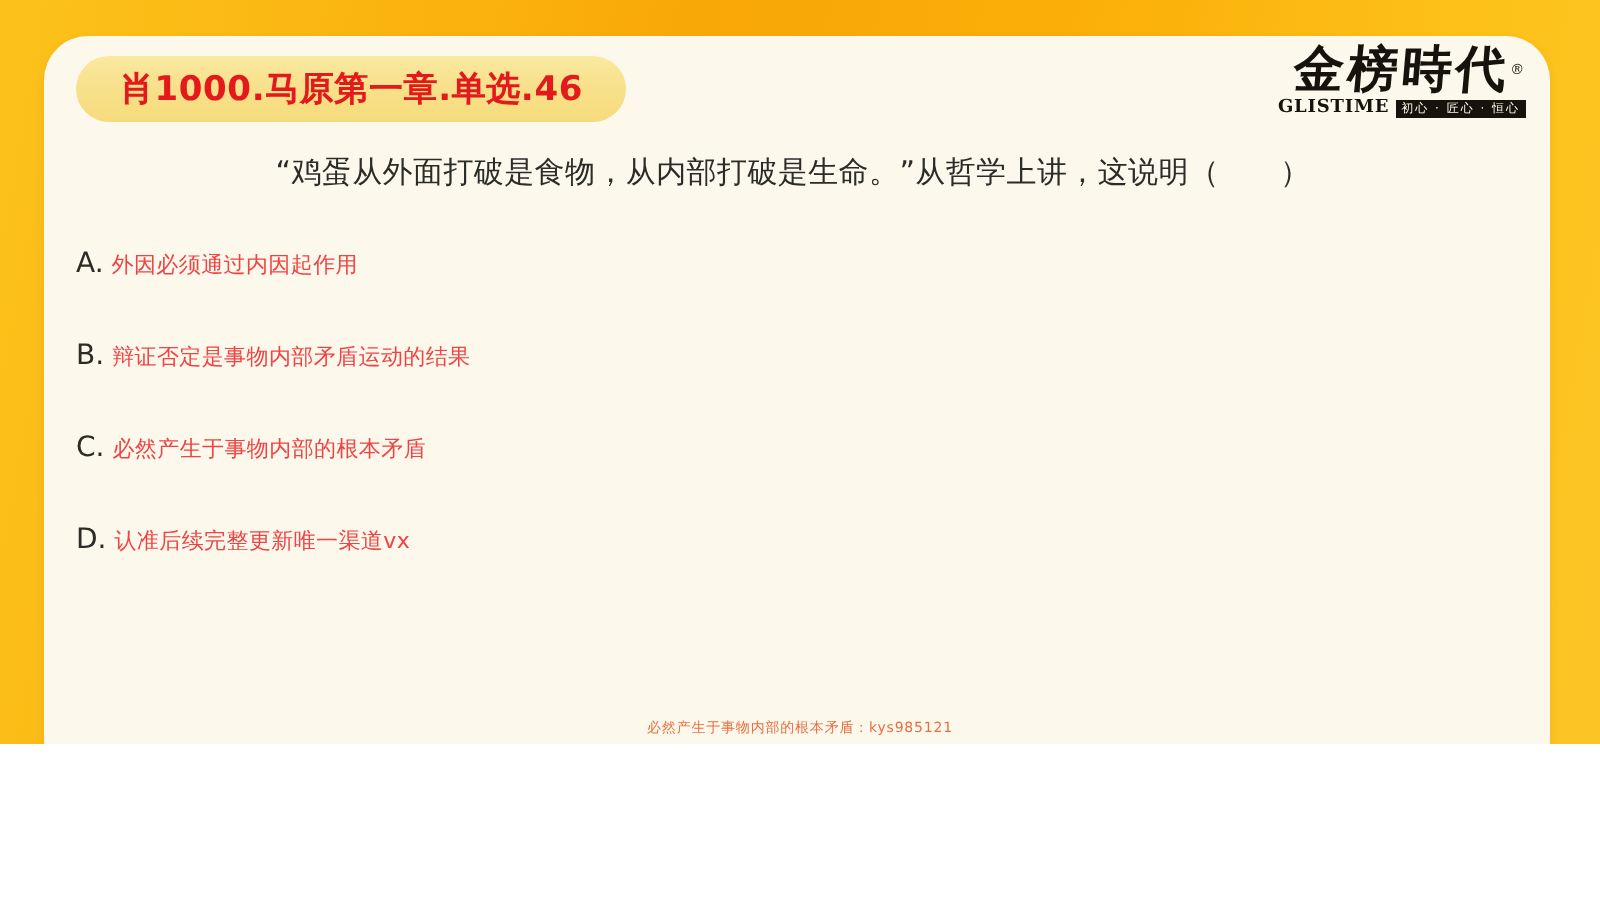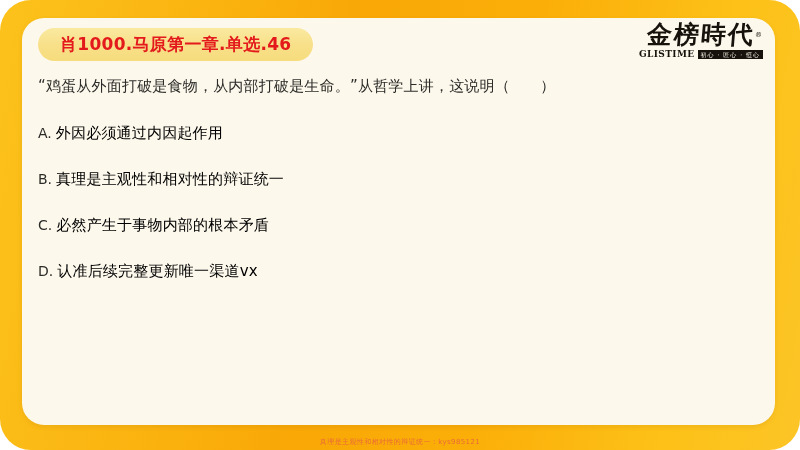--- a/index.html
+++ b/index.html
@@ -10,30 +10,29 @@
     width: 800px;
     height: 450px;
     overflow: hidden;
     font-family: "Liberation Sans", "DejaVu Sans", sans-serif;
   }
 
   
   #slide {
     position: relative;
     width: 800px;
-    height: 450px;
+    height: 372px;
     background: linear-gradient(100deg,
                 #FCC21B 0%,
                 #FBB713 18%,
                 #F9A806 42%,
                 #FBAE08 62%,
                 #FDC117 84%,
                 #FCC526 100%);
     overflow: hidden;
-    border-radius: 31px;
   }
 
   
   #card {
     position: absolute;
     left: 22px;
     top: 18px;
     width: 753px;
     height: 407px;
     background: #FDF8EC;
@@ -124,37 +123,38 @@
     top: 55px;
     right: 20px;
   }
   .question-stem {
     font-family: "DejaVu Sans", "Liberation Sans", sans-serif;
     font-size: 15px;
     color: #2B2B28;
     line-height: 26px;
     margin: 0 0 22px 0;
     letter-spacing: 0.2px;
+    text-align: center;
   }
   .option-row {
     display: flex;
     align-items: baseline;
     margin-bottom: 22px;
   }
   .option-letter {
     font-family: "DejaVu Sans", "Liberation Sans", sans-serif;
     font-size: 14px;
     color: #2B2B28;
     margin-right: 4px;
     white-space: nowrap;
   }
   .option-text {
     font-family: "DejaVu Sans", "Liberation Sans", sans-serif;
-    font-size: 15px;
-    color: #000000;
+    font-size: 11px;
+    color: #ef4444;
     line-height: 24px;
     letter-spacing: 0.2px;
   }
 
   
   #footer-watermark {
     position: absolute;
     left: 0;
     right: 0;
     bottom: 3px;
@@ -192,31 +192,31 @@
 
       <p class="question-stem">“鸡蛋从外面打破是食物，从内部打破是生命。”从哲学上讲，这说明（　　）</p>
 
       <div class="option-row">
         <span class="option-letter">A.</span>
         <span class="option-text">外因必须通过内因起作用</span>
       </div>
 
       <div class="option-row">
         <span class="option-letter">B.</span>
-        <span class="option-text">真理是主观性和相对性的辩证统一</span>
+        <span class="option-text">辩证否定是事物内部矛盾运动的结果</span>
       </div>
 
       <div class="option-row">
         <span class="option-letter">C.</span>
         <span class="option-text">必然产生于事物内部的根本矛盾</span>
       </div>
 
       <div class="option-row">
         <span class="option-letter">D.</span>
         <span class="option-text">认准后续完整更新唯一渠道vx</span>
       </div>
 
     </div>
   </div>
 
-  <div id="footer-watermark">真理是主观性和相对性的辩证统一：kys985121</div>
+  <div id="footer-watermark">必然产生于事物内部的根本矛盾：kys985121</div>
 
 </div>
 
 </body></html>

